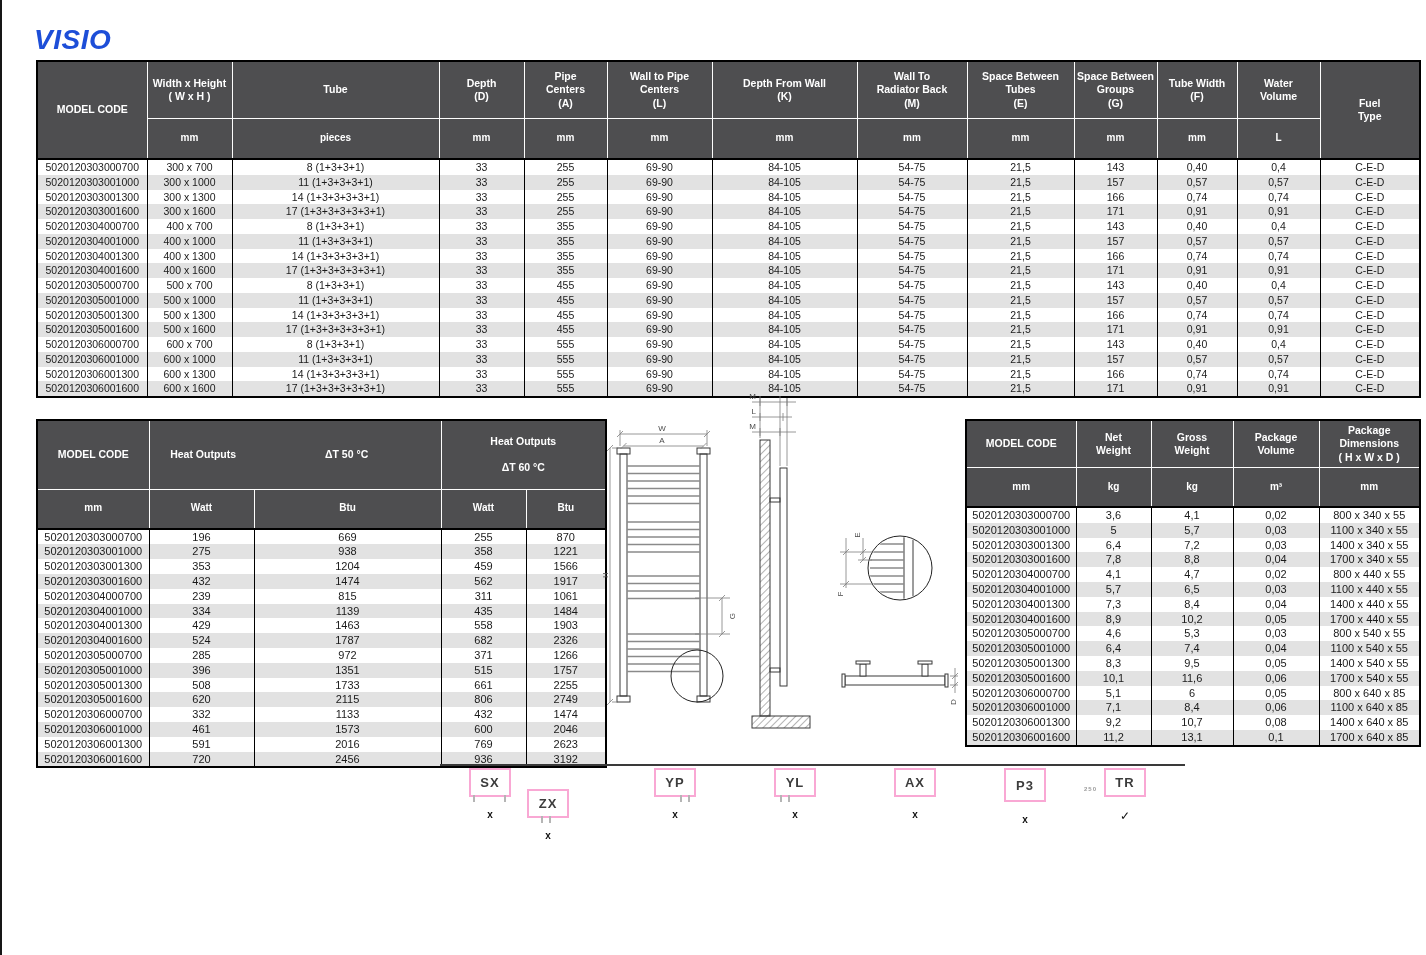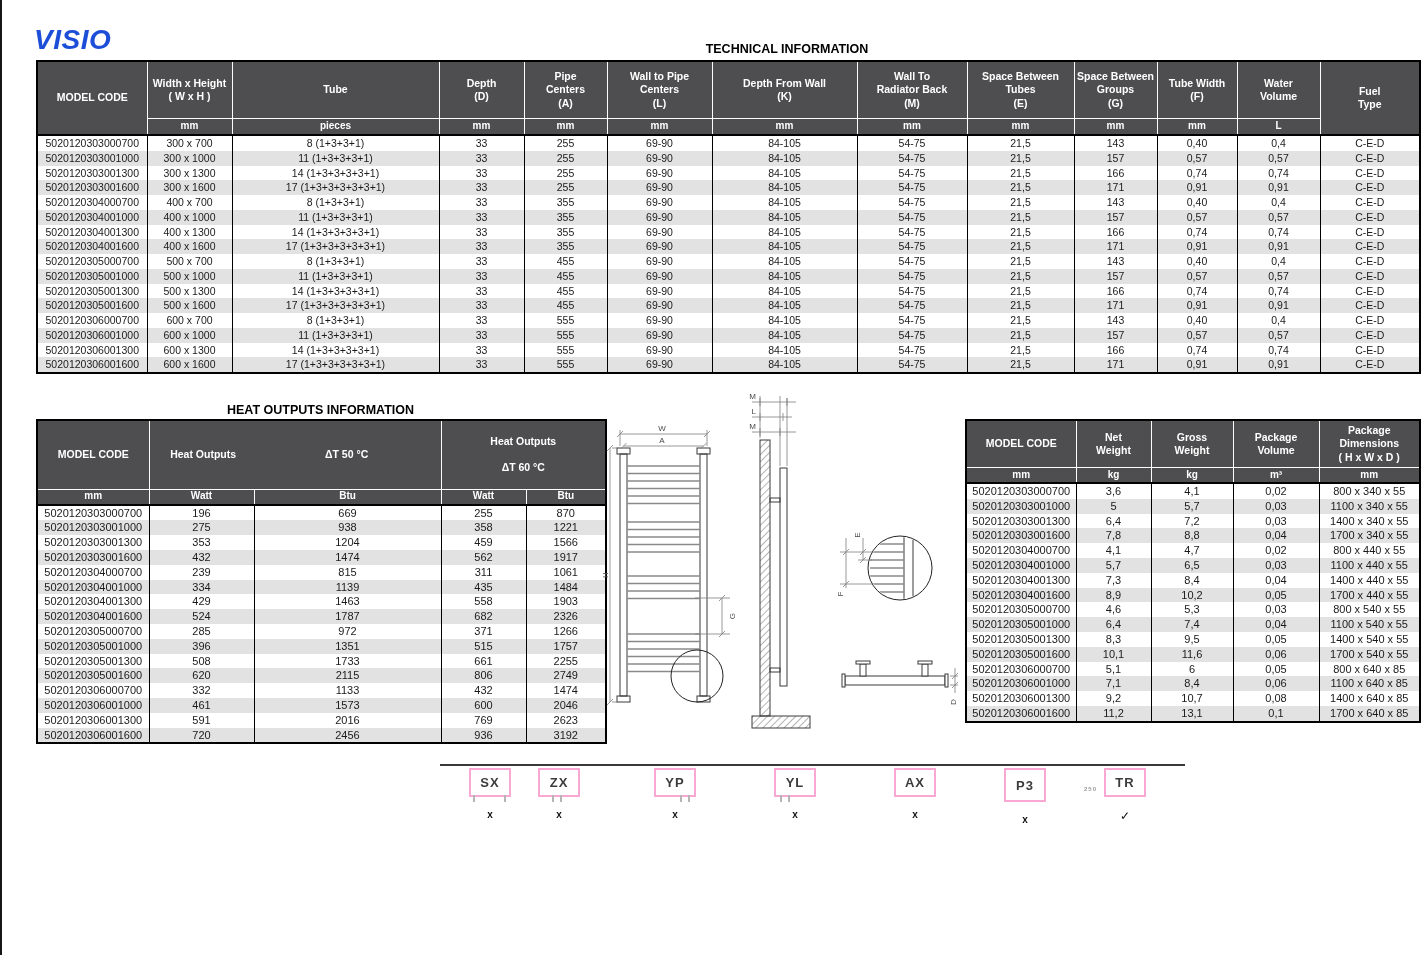--- a/index.html
+++ b/index.html
@@ -12,21 +12,21 @@
   .t-tech{left:562px;top:42px;width:450px;}
   .t-heat{left:36px;top:403px;width:569px;}
   .t-log{left:965px;top:403px;width:454px;}
   .t-conn{left:560px;top:747px;width:470px;}
 
   table.spec{position:absolute;border-collapse:collapse;table-layout:fixed;background:#fff;
              border:2px solid #000;}
   table.spec th{background:#4e4e50;color:#fff;font-weight:bold;border:1px solid #fdfdfd;
                 white-space:pre-line;vertical-align:middle;text-align:center;padding:1px 2px;
                 font-size:10.5px;line-height:1.25;}
-  table.spec tr.units th{height:15px;font-size:10px;font-weight:600;padding:0;}
+  table.spec tr.units th{height:15px;font-size:10px;font-weight:600;padding:12px;}
   table.spec td{border-left:1px solid #000;border-right:1px solid #000;text-align:center;
                 padding:0;overflow:hidden;white-space:nowrap;}
   table.spec tbody tr:first-child td{border-top:2px solid #000;}
   table.spec tbody tr.alt td{background:#e2e2e2;}
 
   table.tech{left:36px;top:60px;width:1383px;}
   table.tech thead tr.main th{height:54px;}
   table.tech tbody td{height:14.75px;font-size:10.5px;line-height:14.75px;}
 
   table.heat{left:36px;top:419px;width:569px;}
@@ -53,21 +53,20 @@
   .mark{margin-top:12px;text-align:center;font-size:10px;font-weight:bold;color:#111;}
   .mark.check{font-size:12px;font-weight:normal;}
 </style>
 </head>
 <body>
 
 <div class="page">
   <div class="left-edge"></div>
   <div class="brand">VISIO</div>
 
-  <div class="sec-title t-tech">TECHNICAL INFORMATION</div>
   <table class="spec tech">
     <colgroup>
       <col style="width:110px">
         <col style="width:85px">
         <col style="width:207px">
         <col style="width:85px">
       <col style="width:83px">
         <col style="width:105px">
         <col style="width:145px">
         <col style="width:110px">
@@ -359,21 +358,20 @@
           <td>54-75</td>
           <td>21,5</td>
           <td>171</td>
           <td>0,91</td>
           <td>0,91</td>
           <td>C-E-D</td>
         </tr>
       </tbody>
   </table>
 
-  <div class="sec-title t-heat">HEAT OUTPUTS INFORMATION</div>
   <table class="spec heat">
     <colgroup>
       <col style="width:112px">
         <col style="width:105px">
         <col style="width:187px">
       <col style="width:85px">
         <col style="width:80px">
     </colgroup>
     <thead>
       <tr class="main">
@@ -801,21 +799,21 @@
   <div class="conn-line"></div>
   <div class="connections">
       <div class="conn-item" style="left: 468px;">
         <div class="conn-box">
           <span>SX</span>
           <i class="stub" style="left: 2px;"></i>
           <i class="stub" style="left: 33px;"></i>
         </div>
         <div class="mark">x</div>
       </div>
-      <div class="conn-item" style="left: 537px;">
+      <div class="conn-item" style="left: 526px; margin-top: 21px;">
         <div class="conn-box">
           <span>ZX</span>
           <i class="stub" style="left: 12px;"></i>
           <i class="stub" style="left: 20px;"></i>
         </div>
         <div class="mark">x</div>
       </div>
       <div class="conn-item" style="left: 653px;">
         <div class="conn-box">
           <span>YP</span>

